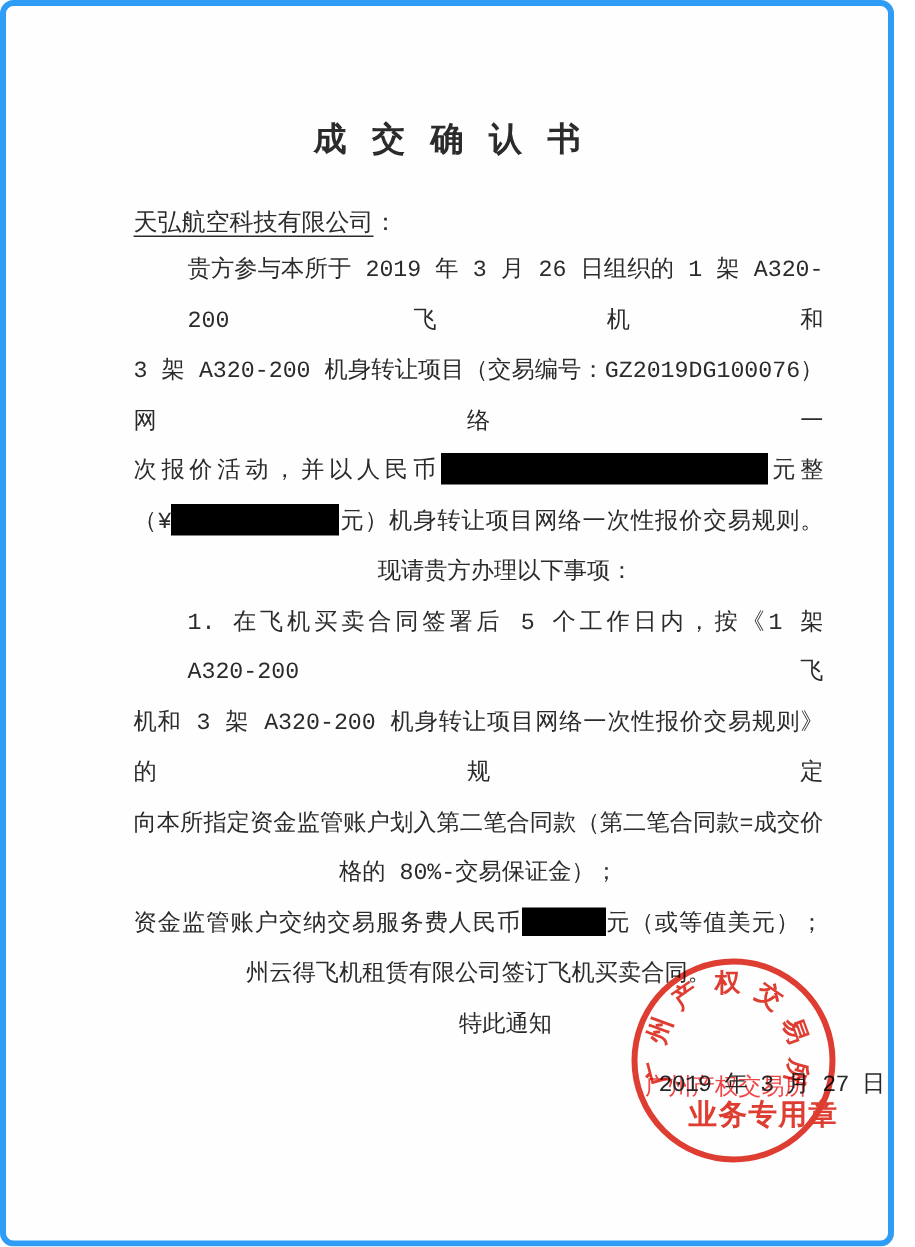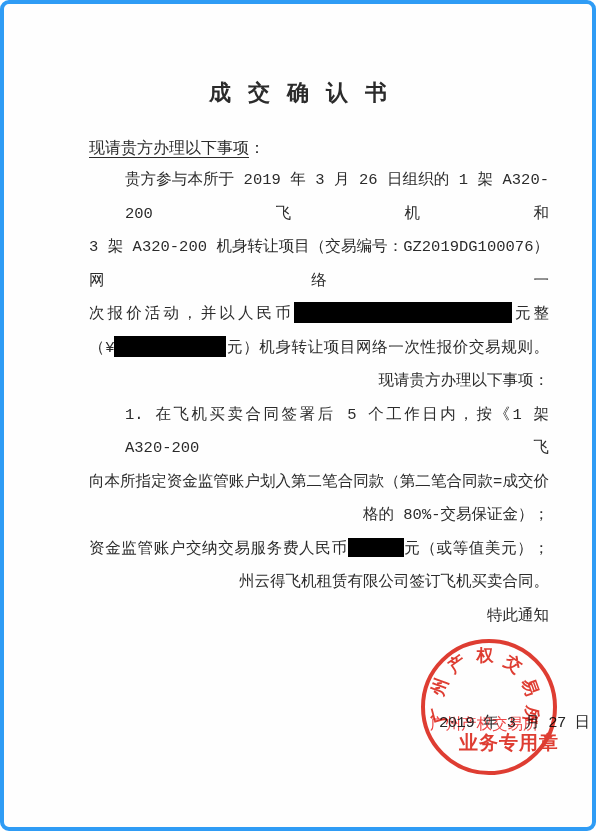--- a/index.html
+++ b/index.html
@@ -36,21 +36,21 @@
     text-decoration:underline;
     text-underline-offset:4px;
   }
   .doc-body{
     position:absolute;top:160px;left:85px;width:460px;
   }
   .line{
     line-height:33.5px;
     font-size:15.5px;
     white-space:nowrap;
-    text-align:right;
+    text-align:center;
   }
   .line.justify{
     white-space:normal;
     text-align:justify;
     text-align-last:justify;
     text-justify:inter-ideograph;
   }
   .line.indent{padding-left:36px;}
   .redact{
     display:inline-block;
@@ -92,30 +92,31 @@
   }
 </style>
 </head>
 <body>
 
 <div class="page">
 
   <div class="title">成交确认书</div>
 
   <div class="addressee-line">
-    <span class="company">现请贵方办理以下事项</span><span>：</span>
+    <span class="company">天弘航空科技有限公司</span><span>：</span>
   </div>
 
   <div class="doc-body" id="doc-body">
       <div class="line indent justify"><span>贵方参与本所于 2019 年 3 月 26 日组织的 1 架 A320-200 飞机和</span></div>
       <div class="line justify"><span>3 架 A320-200 机身转让项目（交易编号：GZ2019DG100076）网络一</span></div>
       <div class="line justify"><span>次报价活动，并以人民币</span><span class="redact" style="width: 218px; height: 21px;"></span><span>元整</span></div>
       <div class="line justify"><span>（¥</span><span class="redact" style="width: 112px; height: 21px;"></span><span>元）机身转让项目网络一次性报价交易规则。</span></div>
       <div class="line indent"><span>现请贵方办理以下事项：</span></div>
       <div class="line indent justify"><span>1. 在飞机买卖合同签署后 5 个工作日内，按《1 架 A320-200 飞</span></div>
+      <div class="line justify"><span>机和 3 架 A320-200 机身转让项目网络一次性报价交易规则》的规定</span></div>
       <div class="line justify"><span>向本所指定资金监管账户划入第二笔合同款（第二笔合同款=成交价</span></div>
       <div class="line"><span>格的 80%-交易保证金）；</span></div>
       <div class="line justify"><span>资金监管账户交纳交易服务费人民币</span><span class="redact" style="width: 56px; height: 19px;"></span><span>元（或等值美元）；</span></div>
       <div class="line"><span>州云得飞机租赁有限公司签订飞机买卖合同。</span></div>
       <div class="line indent"><span>特此通知</span></div>
     </div>
 
   <div class="sign-block">
     <div class="overlay-company">广州产权交易所</div>
     <div class="overlay-date">2019 年 3 月 27 日</div>

